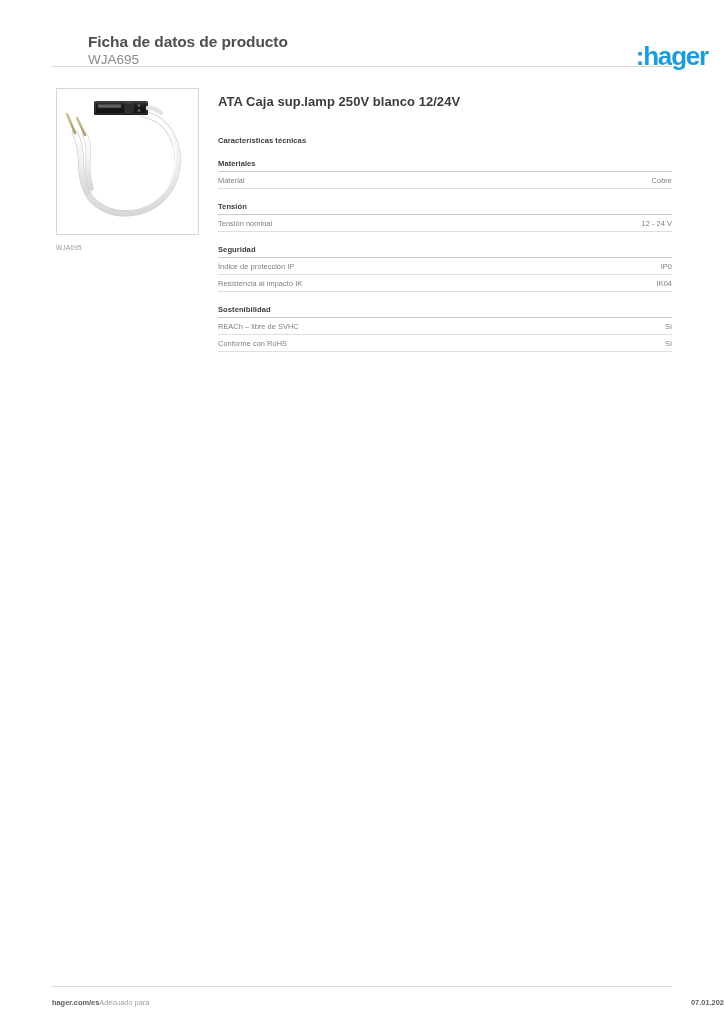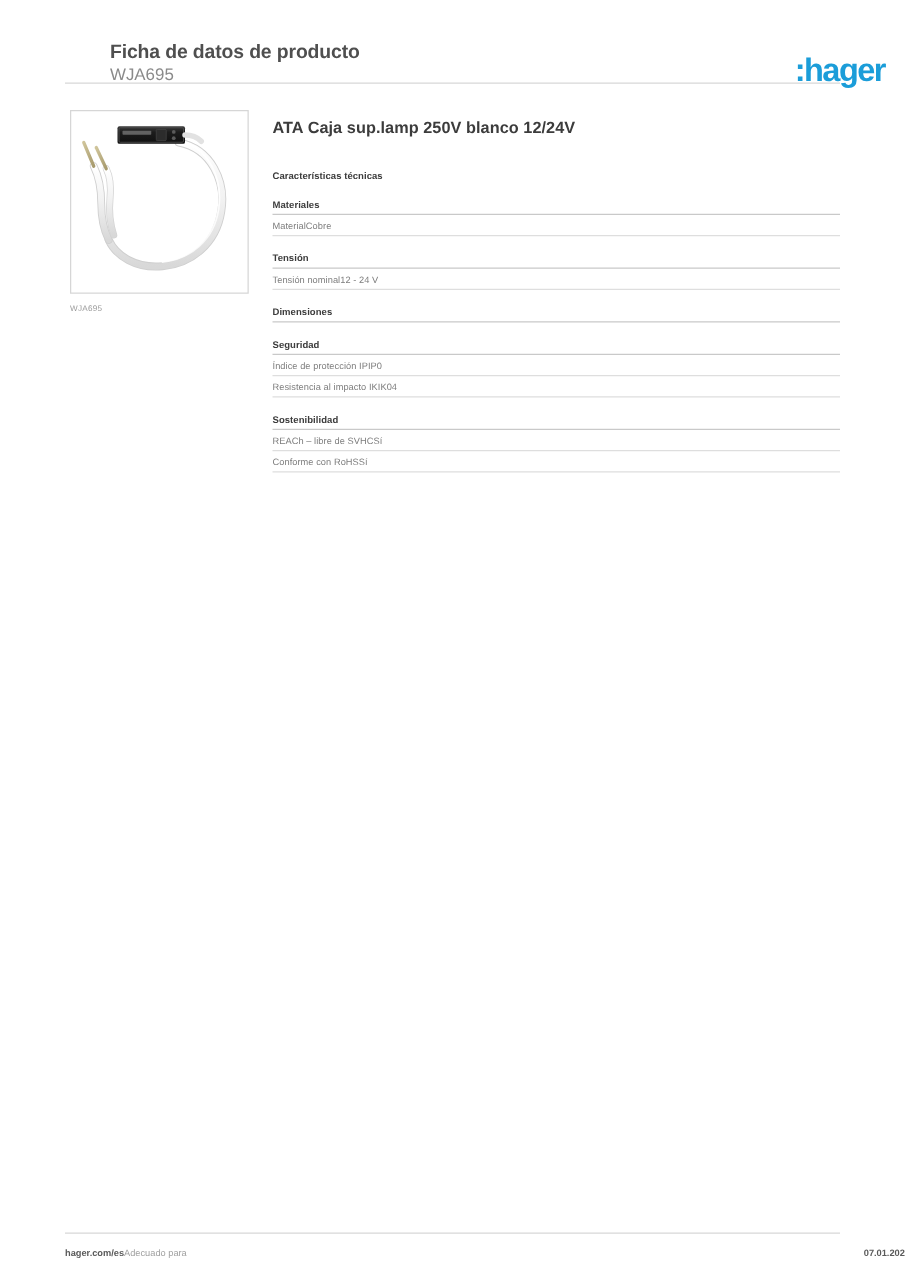--- a/index.html
+++ b/index.html
@@ -114,21 +114,21 @@
   .group-head {
     font-size: 7.6px;
     font-weight: bold;
     color: #3c3c3c;
     padding-bottom: 3px;
     border-bottom: 1px solid #c9c9c9;
     letter-spacing: 0.05px;
   }
   .spec-row {
     display: flex;
-    justify-content: flex-start;
+    justify-content: space-between;
     align-items: baseline;
     font-size: 7.4px;
     color: #7d7d7d;
     padding: 3.5px 0 3.5px 0;
     border-bottom: 1px solid #dedede;
     letter-spacing: 0.05px;
   }
   .spec-label { white-space: nowrap; }
   .spec-value { white-space: nowrap; text-align: right; }
 
@@ -239,21 +239,20 @@
           </div>
         </div>
         <div class="spec-group">
           <div class="group-head">Tensión</div>
           <div class="spec-row">
             <span class="spec-label">Tensión nominal</span>
             <span class="spec-value">12 - 24 V</span>
           </div>
         </div>
         <div class="spec-group">
-          <div class="group-head">Dimensiones</div>
         </div>
         <div class="spec-group">
           <div class="group-head">Seguridad</div>
           <div class="spec-row">
             <span class="spec-label">Índice de protección IP</span>
             <span class="spec-value">IP0</span>
           </div>
           <div class="spec-row">
             <span class="spec-label">Resistencia al impacto IK</span>
             <span class="spec-value">IK04</span>

